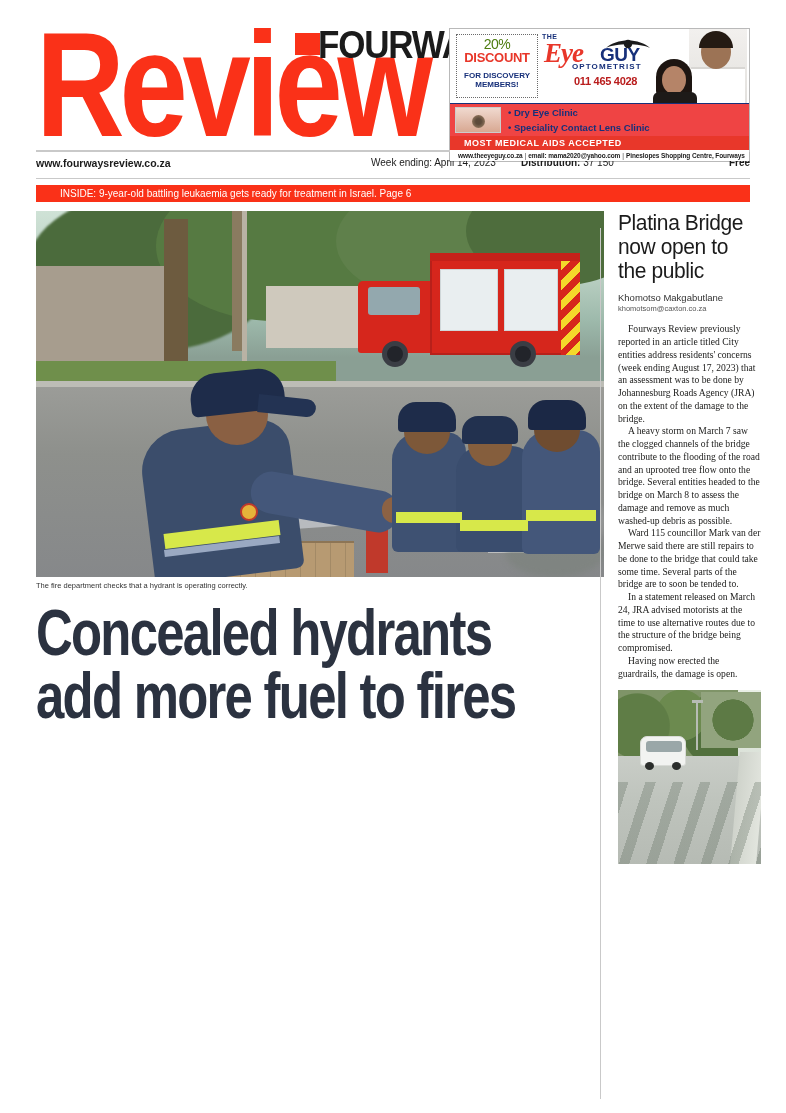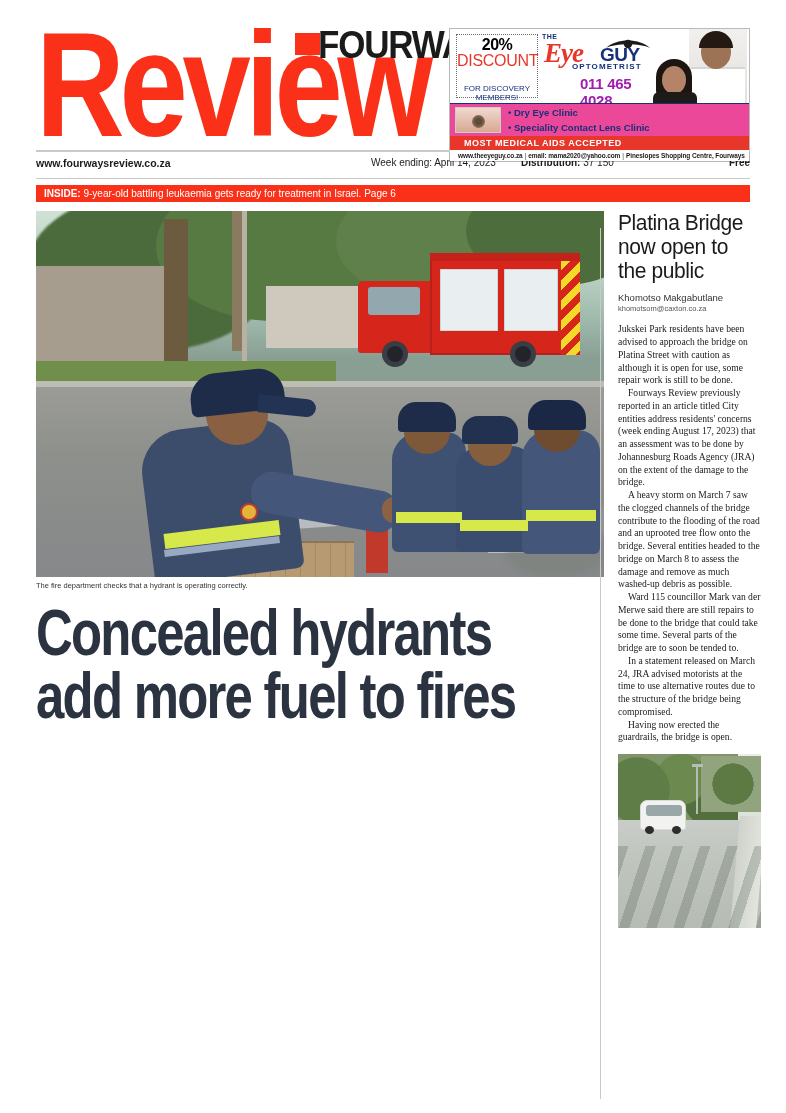--- a/index.html
+++ b/index.html
@@ -43,51 +43,51 @@
     width: 301px; height: 134px;
     border: 1px solid #b9b9b9; background: #ffffff;
     overflow: hidden;
   }
   .ad-top { position: relative; height: 74px; }
   .ad-discount-box {
     position: absolute; left: 6px; top: 5px; width: 82px; height: 64px;
     border: 1.5px dotted #6b6b6b;
     text-align: center; padding-top: 2px;
   }
-  .ad-20 { font-size: 16px; font-weight: 700; color: #000000; line-height: 1; letter-spacing: -.5px; }
-  .ad-disc { font-size: 16px; font-weight: 400; color: #e8372a; line-height: 1.05; letter-spacing: -.3px; }
-  .ad-fordisc { font-size: 8px; font-weight: 400; color: #17307a; line-height: 1.15; margin-top: 14px; }
+  .ad-20 { font-size: 14px; font-weight: 400; color: #4d7c0f; line-height: 1; letter-spacing: -.5px; }
+  .ad-disc { font-size: 13px; font-weight: 700; color: #e8372a; line-height: 1.05; letter-spacing: -.3px; }
+  .ad-fordisc { font-size: 8px; font-weight: 700; color: #17307a; line-height: 1.15; margin-top: 6px; }
   .ad-logo { position: absolute; left: 92px; top: 4px; width: 118px; }
   .ad-the { font-size: 7px; font-weight: 700; color: #17307a; letter-spacing: .5px; }
   .ad-eye-row { position: relative; height: 30px; }
   .ad-eye-script {
     position: absolute; left: 2px; top: -2px;
     font-family: "Liberation Serif", serif; font-style: italic; font-weight: 700;
     font-size: 27px; color: #e8372a; letter-spacing: -1px;
   }
   .ad-guy {
     position: absolute; left: 58px; top: 4px;
     font-size: 19px; font-weight: 700; color: #17307a; letter-spacing: -.5px;
   }
   .ad-opto { position: absolute; left: 30px; top: 29px; font-size: 8px; font-weight: 700; color: #17307a; letter-spacing: 1.1px; }
-  .ad-phone { position: absolute; left: 32px; top: 42px; font-size: 15px; font-weight: 700; color: #a21caf; letter-spacing: -.3px; margin-left: 6px; }
+  .ad-phone { position: absolute; left: 32px; top: 42px; font-size: 11px; font-weight: 700; color: #b91c1c; letter-spacing: -.3px; }
   .ad-eye-icon {
     position: absolute; left: 62px; top: -3px; width: 48px; height: 16px;
   }
   .ad-people { position: absolute; right: 0; top: 0; width: 108px; height: 108px; overflow: hidden; }
   .person { position: absolute; }
   .p-man { right: 2px; top: 0; width: 58px; height: 108px; background: linear-gradient(180deg,#f2f0ee 0%,#e9e7e4 40%,#dcdad7 100%); }
   .p-man-head { position: absolute; left: 12px; top: 6px; width: 30px; height: 34px; border-radius: 50%; background: #9c7355; }
   .p-man-hair { position: absolute; left: 10px; top: 2px; width: 34px; height: 17px; border-radius: 17px 17px 0 0; background: #241a13; }
   .p-man-body { position: absolute; left: 2px; top: 38px; width: 54px; height: 70px; background: #ffffff; border-top: 2px solid #d8d6d3; }
   .p-woman { right: 50px; top: 30px; width: 48px; height: 78px; }
   .p-w-hair { position: absolute; left: 5px; top: 0; width: 36px; height: 42px; border-radius: 18px 18px 10px 10px; background: #1d1511; }
   .p-w-face { position: absolute; left: 11px; top: 7px; width: 24px; height: 28px; border-radius: 50%; background: #b58468; }
   .p-w-body { position: absolute; left: 2px; top: 33px; width: 44px; height: 45px; background: #1d1a18; border-radius: 6px 6px 0 0; }
-  .ad-mid { position: relative; height: 33px; border-top: 1px solid #17307a; background: #ec4899; }
+  .ad-mid { position: relative; height: 33px; border-top: 1px solid #17307a; background: #ef4444; }
   .ad-eyephoto {
     position: absolute; left: 5px; top: 3px; width: 46px; height: 26px;
     background: linear-gradient(180deg,#f0d9cf,#d8a892);
     border: 1px solid #ccc;
   }
   .ad-iris { position: absolute; left: 16px; top: 7px; width: 13px; height: 13px; border-radius: 50%; background: radial-gradient(circle,#5d4a3a 30%,#8a6f58 70%); }
   .ad-bullets { position: absolute; left: 58px; top: 2px; font-size: 9.5px; font-weight: 700; color: #17307a; line-height: 1.55; }
   .ad-red-bar {
     height: 14px; background: #e8372a; color: #fff;
     font-size: 9px; font-weight: 700; letter-spacing: .5px;
@@ -111,21 +111,21 @@
   .ib-dist { position: absolute; left: 485px; }
   .ib-dist b { font-weight: 700; }
   .ib-free { position: absolute; right: 0; font-weight: 700; }
 
   
   .inside-wrap { margin-top: 6px; border-top: 1px solid #c9c9c9; padding-top: 6px; }
   .inside-bar {
     background: #fa3118; color: #fff; height: 17px; line-height: 17px;
     font-size: 10px; padding-left: 8px;
   }
-  .inside-bar b { font-weight: 700; }
+  .inside-bar b { font-weight: 400; margin-left: 16px; }
 
   
   .content { position: relative; margin-top: 9px; }
   .lead-row { display: flex; gap: 14px; }
   .lead-left { width: 568px; }
   .lead-right { width: 168px; }
 
   
   .hero {
     width: 568px; height: 366px; position: relative; overflow: hidden;
@@ -394,26 +394,25 @@
         </div>
       </div>
 
       <div class="lead-right">
         <div class="r-head">Platina Bridge now open to the public</div>
         <div class="r-byline">
           <div>Khomotso Makgabutlane</div>
           <div class="r-email">khomotsom@caxton.co.za</div>
         </div>
         <div class="serif-body r-body">
-          <p>Jukskei Park residents have been advised to approach the bridge on Platina Street with caution as although it is open for use, some repair work is still to be done.</p>
           <p class="ind">Fourways Review previously reported in an article titled City entities address residents' concerns (week ending August 17, 2023) that an assessment was to be done by Johannesburg Roads Agency (JRA) on the extent of the damage to the bridge.</p>
           <p class="ind">A heavy storm on March 7 saw the clogged channels of the bridge contribute to the flooding of the road and an uprooted tree flow onto the bridge. Several entities headed to the bridge on March 8 to assess the damage and remove as much washed-up debris as possible.</p>
           <p class="ind">Ward 115 councillor Mark van der Merwe said there are still repairs to be done to the bridge that could take some time. Several parts of the bridge are to soon be tended to.</p>
           <p class="ind">In a statement released on March 24, JRA advised motorists at the time to use alternative routes due to the structure of the bridge being compromised.</p>
-          <p class="ind">Having now erected the guardrails, the bridge is open.</p>
+          <p class="ind">Having now erected the guardrails, the damage is open.</p>
         </div>
         <div class="bridge-photo">
           <div class="bp-sky"></div>
           <div class="bp-trees"></div>
             <div class="bp-trees2"></div>
           <div class="bp-road"></div>
             <div class="bp-kerb"></div>
           <div class="bp-pole"></div>
             <div class="bp-pole-t"></div>
           <div class="bp-car">

